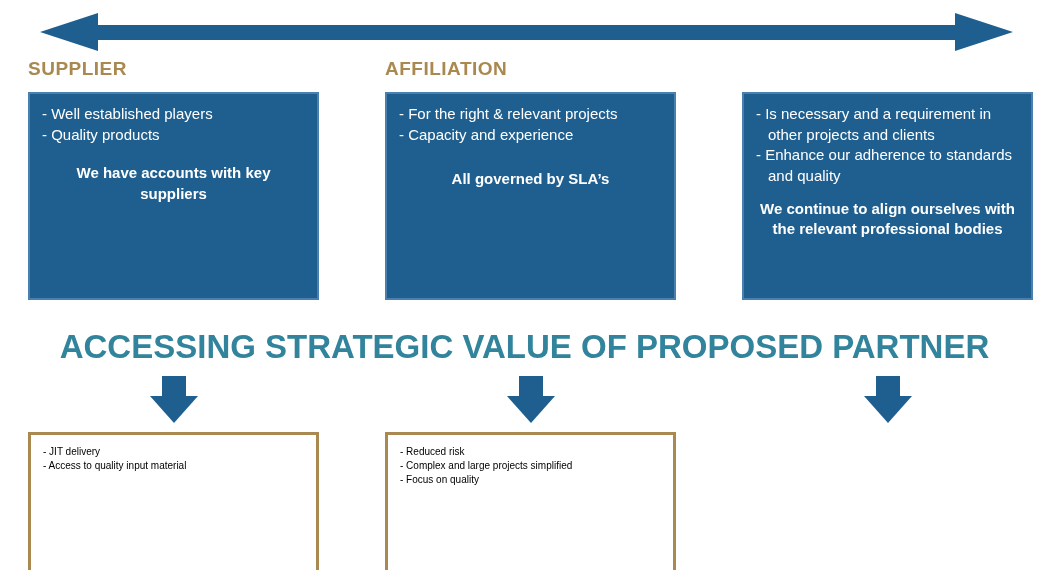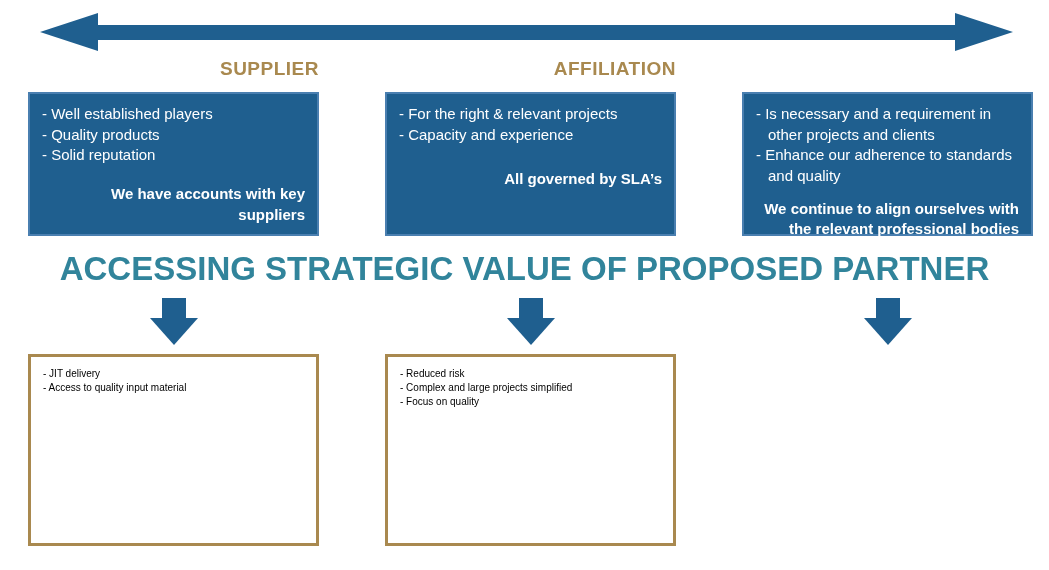--- a/index.html
+++ b/index.html
@@ -32,50 +32,50 @@
     border-bottom: 19px solid transparent;
     border-left: 58px solid #1F5F8F;
   }
 
   .row { display: flex; gap: 66px; padding-left: 28px; }
   .col { width: 291px; flex: none; }
 
   
   .headers { margin-top: 6px; height: 26px; }
   .headers .col {
-    text-align: right;
+    text-align: left;
     color: #A9894F;
     font-size: 19px;
     font-weight: bold;
     letter-spacing: 0.5px;
   }
 
   
   .topboxes { margin-top: 8px; }
   .bluebox {
-    height: 144px;
+    height: 208px;
     background: #1F5F8F;
     border: 2px solid #4A7FB0;
     color: #ffffff;
     font-size: 15px;
     padding: 10px 12px;
     line-height: 1.38;
   }
   .bluebox .bullet { padding-left: 12px; text-indent: -12px; }
   .bluebox .emphasis {
     font-weight: bold;
-    text-align: right;
+    text-align: center;
     margin-top: 18px;
   }
   .bluebox .emphasis.gap-large { margin-top: 24px; }
   .bluebox .emphasis.gap-none { margin-top: 12px; }
 
   
   .title {
-    margin-top: 10px;
+    margin-top: 24px;
     height: 46px;
     line-height: 46px;
     text-align: center;
     color: #31849B;
     font-size: 33px;
     font-weight: bold;
     white-space: nowrap;
   }
 
   
@@ -115,21 +115,20 @@
 
   <div class="row headers">
     <div class="col">SUPPLIER</div>
     <div class="col">AFFILIATION</div>
   </div>
 
   <div class="row topboxes">
     <div class="col bluebox">
       <div class="bullet">- Well established players</div>
       <div class="bullet">- Quality products</div>
-      <div class="bullet">- Solid reputation</div>
       <div class="emphasis">We have accounts with key suppliers</div>
     </div>
     <div class="col bluebox">
       <div class="bullet">- For the right &amp; relevant projects</div>
       <div class="bullet">- Capacity and experience</div>
       <div class="emphasis gap-large">All governed by SLA’s</div>
     </div>
     <div class="col bluebox">
       <div class="bullet">- Is necessary and a requirement in other projects and clients</div>
       <div class="bullet">- Enhance our adherence to standards and quality</div>

